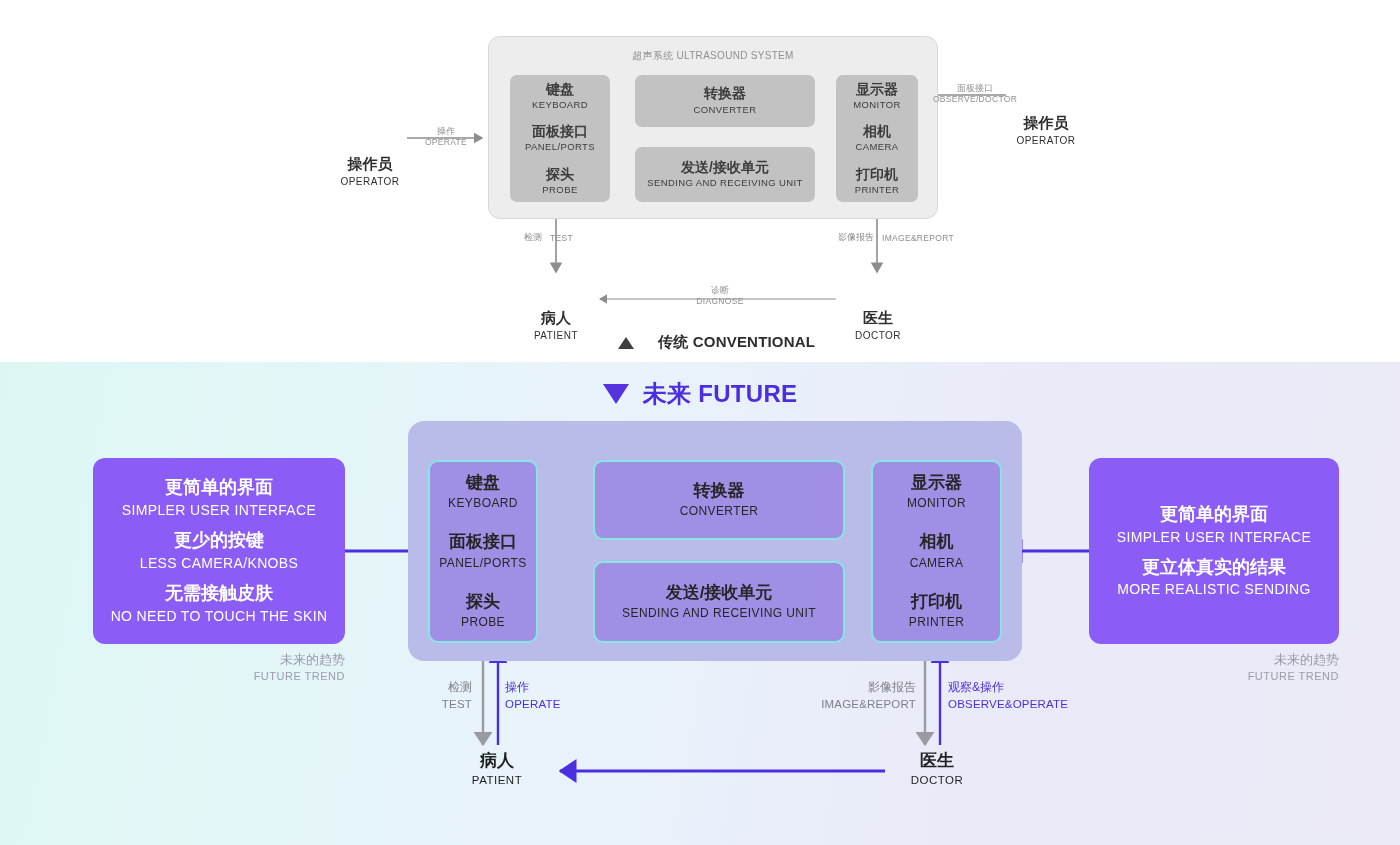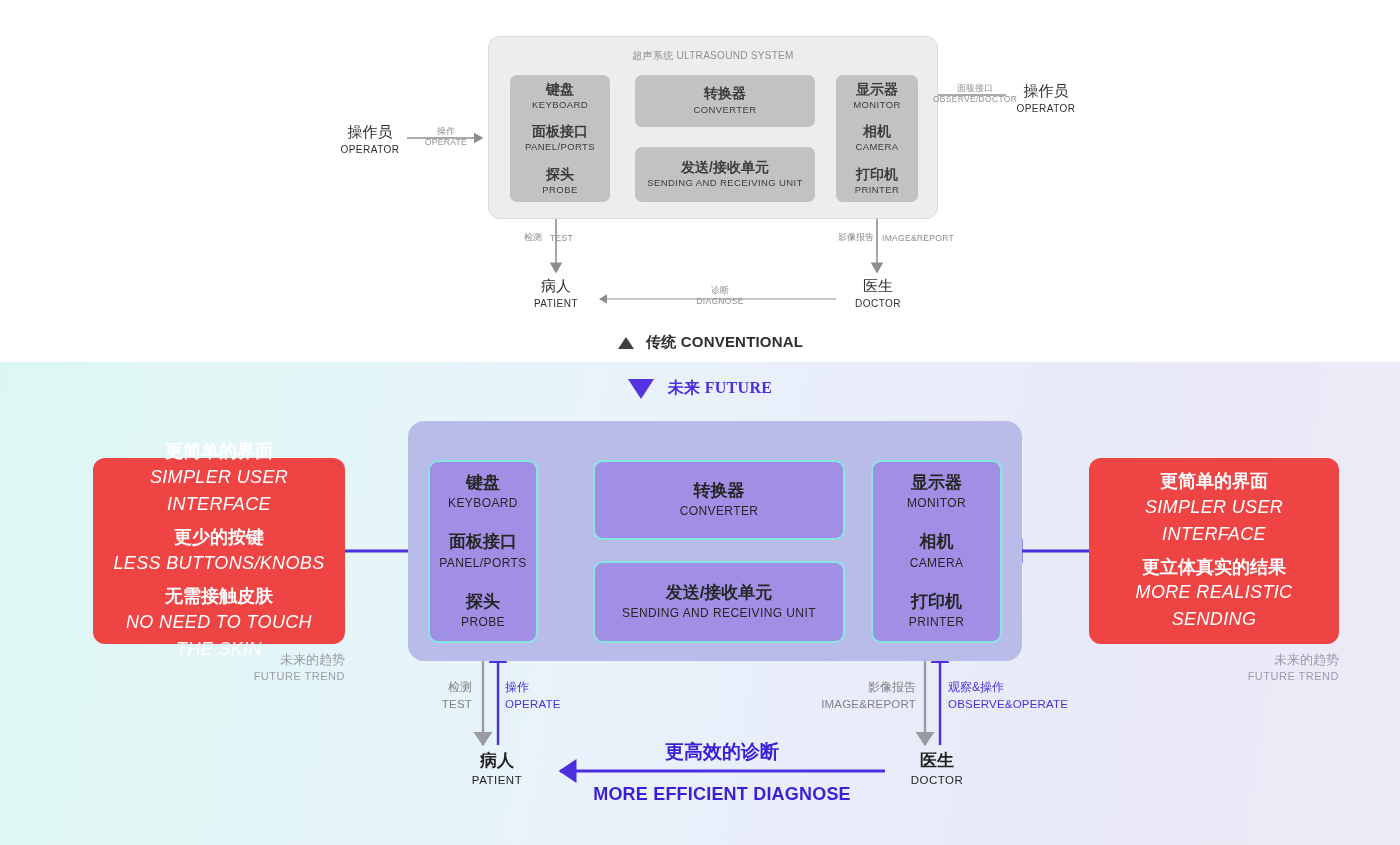--- a/index.html
+++ b/index.html
@@ -30,54 +30,54 @@
     color:#3c3c3c;
   }
   .box-c .cn { font-size:14px; font-weight:700; line-height:1.25; }
   .box-c .en { font-size:9.5px; letter-spacing:.4px; line-height:1.5; }
   .stack-item { display:flex; flex-direction:column; align-items:center; }
   .stack-item .cn { font-size:14px; font-weight:700; color:#3c3c3c; line-height:1.3; }
   .stack-item .en { font-size:9.5px; letter-spacing:.4px; color:#3c3c3c; line-height:1.5; }
 
   
   .actor { position:absolute; text-align:center; color:#2e2e2e; }
-  .actor .cn { font-size:15px; font-weight:400; line-height:1.25; }
+  .actor .cn { font-size:15px; font-weight:700; line-height:1.25;margin-top:32px; }
   .actor .en { font-size:10px; letter-spacing:.5px; line-height:1.6; }
 
   
   .edgelbl { position:absolute; text-align:center; color:#909090; }
   .edgelbl .cn { font-size:9px; line-height:1.35; }
   .edgelbl .en { font-size:8.5px; letter-spacing:.3px; line-height:1.4; }
   .edgelbl-row { position:absolute; display:flex; align-items:center; gap:8px; color:#8d8d8d; }
   .edgelbl-row .cn { font-size:9px; }
   .edgelbl-row .en { font-size:8.5px; letter-spacing:.3px; }
 
   .caption-row {
-    position:absolute; display:flex; align-items:center; gap:12px;
+    position:absolute; display:flex; align-items:center; gap:24px;
   }
   .tri-up {
     width:0;height:0;border-left:8px solid transparent;border-right:8px solid transparent;
     border-bottom:12px solid #3f3f3f;
   }
   .caption-row .txt { font-size:15px; font-weight:700; color:#2e2e2e; letter-spacing:.2px; }
 
   
   #bottom-section {
     position:absolute; left:0; top:362px; width:1400px; height:483px;
     background:linear-gradient(100deg,#dcf7f3 0%,#e2f6f6 18%,#e9f2fb 45%,#e9eaf8 72%,#eceaf7 100%);
   }
   .future-head {
     position:absolute; left:0; top:16px; width:100%;
     display:flex; align-items:center; justify-content:center; gap:14px;
   }
   .tri-down {
     width:0;height:0;border-left:13px solid transparent;border-right:13px solid transparent;
     border-top:20px solid #5533E0;
   }
-  .future-head .txt { font-size:16px; font-weight:700; color:#4B2FDE; letter-spacing:.3px;font-family:Liberation Serif, serif; }
+  .future-head .txt { font-size:24px; font-weight:700; color:#4B2FDE; letter-spacing:.3px; }
 
   .sys-outer-f {
     position:absolute; left:408px; top:421px; width:614px; height:240px;
     background:#b9bce9; border-radius:16px;
   }
   .sys-title-f {
     position:absolute; left:0; top:12px; width:100%;
     text-align:center; font-size:13px; font-weight:700; color:#4730D8; letter-spacing:.1px;
   }
   .box-f {
@@ -85,26 +85,26 @@
     display:flex; flex-direction:column; align-items:center; justify-content:center;
     color:#262626;
   }
   .box-f .cn { font-size:17px; font-weight:700; line-height:1.3; }
   .box-f .en { font-size:12px; letter-spacing:.4px; line-height:1.5; }
   .stack-item-f { display:flex; flex-direction:column; align-items:center; }
   .stack-item-f .cn { font-size:17px; font-weight:700; color:#262626; line-height:1.3; }
   .stack-item-f .en { font-size:12px; letter-spacing:.4px; color:#262626; line-height:1.5; }
 
   .callout {
-    position:absolute; background:#ef4444; border-radius:12px;
+    position:absolute; background:#8b5cf6; border-radius:12px;
     display:flex; flex-direction:column; align-items:center; justify-content:center;
     color:#ffffff; text-align:center; padding:10px 14px;
   }
   .callout .cn { font-size:18px; font-weight:700; line-height:1.38; }
-  .callout .en { font-size:18px; letter-spacing:.35px; line-height:1.5; margin-bottom:7px;font-style:italic; }
+  .callout .en { font-size:14px; letter-spacing:.35px; line-height:1.5; margin-bottom:7px; }
   .callout .en.last { margin-bottom:0; }
 
   .trend { position:absolute; text-align:right; color:#9b9bab; }
   .trend .cn { font-size:13px; line-height:1.35; }
   .trend .en { font-size:11px; letter-spacing:.5px; line-height:1.45; }
 
   .actor-f { position:absolute; text-align:center; color:#1f1f1f; }
   .actor-f .cn { font-size:17px; font-weight:700; line-height:1.25; }
   .actor-f .en { font-size:11.5px; letter-spacing:.5px; line-height:1.6; }
 
@@ -355,21 +355,21 @@
         <div class="cn">打印机</div>
         <div class="en">PRINTER</div>
       </div>
     </div>
   </div>
 
   <div class="callout" style="left:93px; top:458px; width:252px; height:186px;">
     <div class="cn">更简单的界面</div>
     <div class="en">SIMPLER USER INTERFACE</div>
     <div class="cn">更少的按键</div>
-    <div class="en">LESS BUTTONS/KNOBS</div>
+    <div class="en">LESS CAMERA/KNOBS</div>
     <div class="cn">无需接触皮肤</div>
     <div class="en last">NO NEED TO TOUCH THE SKIN</div>
   </div>
   <div class="trend" style="left:93px; top:651px; width:252px;">
     <div class="cn">未来的趋势</div>
     <div class="en">FUTURE TREND</div>
   </div>
 
   <div class="callout" style="left:1089px; top:458px; width:250px; height:186px;">
     <div class="cn">更简单的界面</div>
@@ -401,18 +401,14 @@
 
   <div class="actor-f" style="left:452px; top:750px; width:90px;">
     <div class="cn">病人</div>
     <div class="en">PATIENT</div>
   </div>
   <div class="actor-f" style="left:892px; top:750px; width:90px;">
     <div class="cn">医生</div>
     <div class="en">DOCTOR</div>
   </div>
 
-  <div class="diag-label" style="left:572px; top:740px; width:300px;">
-    <div class="cn">更高效的诊断</div>
-    <div class="en" style="margin-top:18px;">MORE EFFICIENT DIAGNOSE</div>
-  </div>
 
 </div>
 
 </body></html>

